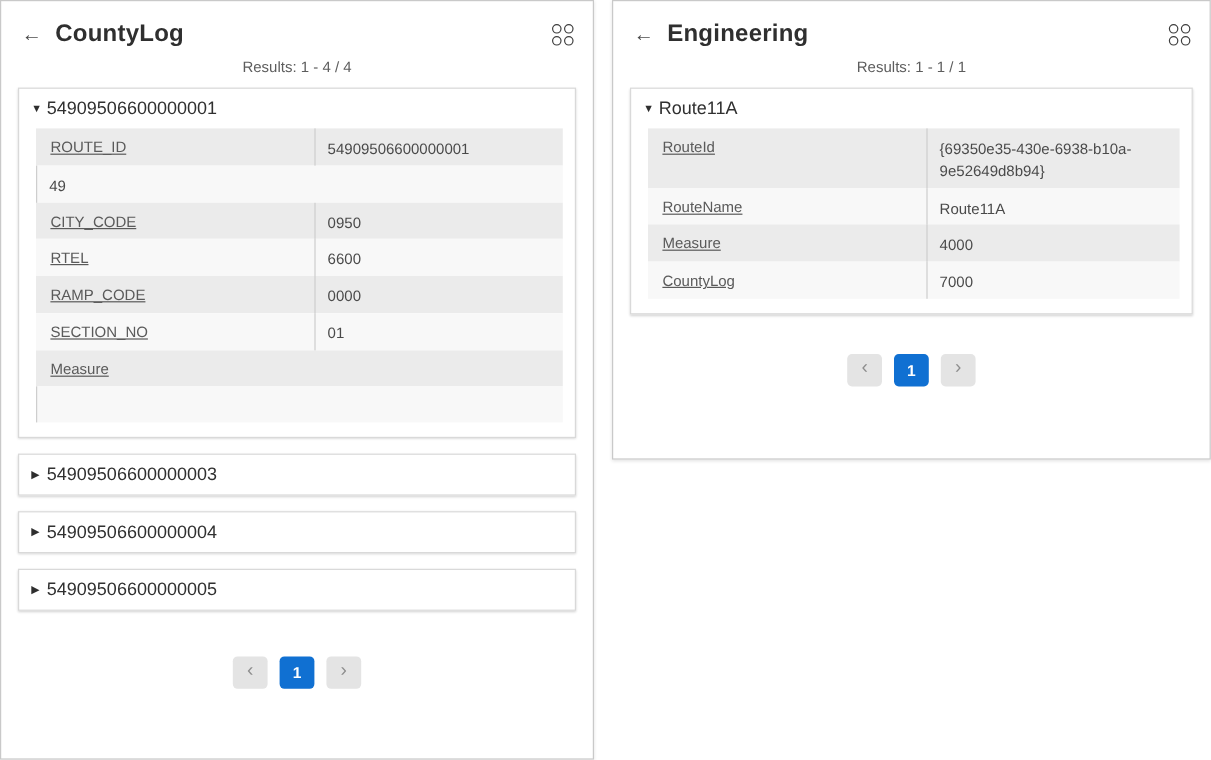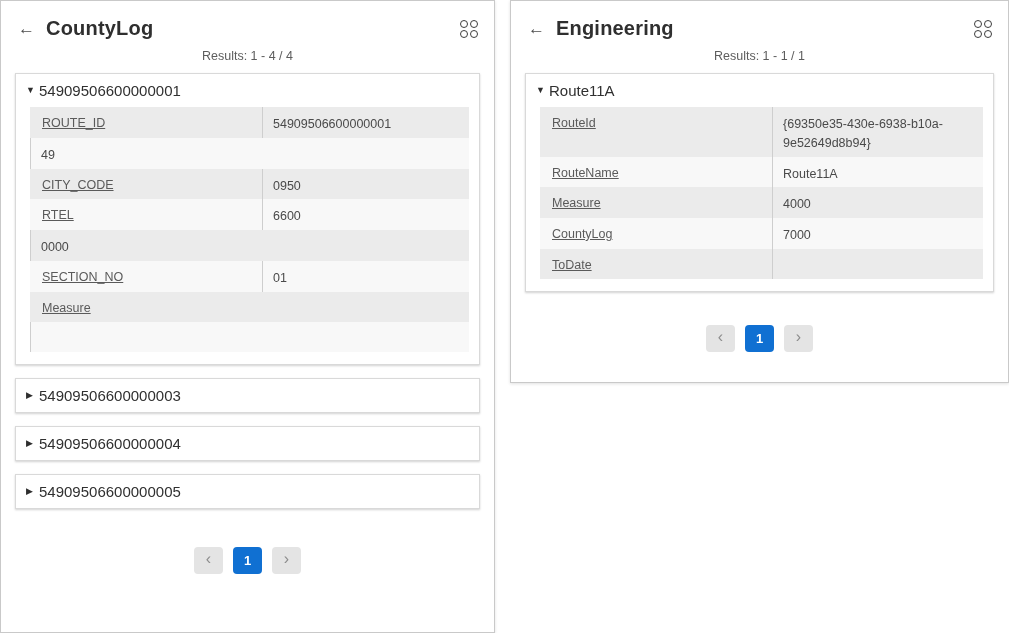--- a/index.html
+++ b/index.html
@@ -99,20 +99,21 @@
       </div>
       <div class="attr-row">
         <div class="cell-label">CITY_CODE</div>
         <div class="cell-value">0950</div>
       </div>
       <div class="attr-row">
         <div class="cell-label">RTEL</div>
         <div class="cell-value">6600</div>
       </div>
       <div class="attr-row">
+        <div class="cell-label">RAMP_CODE</div>
         <div class="cell-value">0000</div>
       </div>
       <div class="attr-row">
         <div class="cell-label">SECTION_NO</div>
         <div class="cell-value">01</div>
       </div>
       <div class="attr-row">
         <div class="cell-label">Measure</div>
       </div>
       <div class="attr-row">
@@ -175,24 +176,20 @@
         <div class="cell-value">Route11A</div>
       </div>
       <div class="attr-row">
         <div class="cell-label">Measure</div>
         <div class="cell-value">4000</div>
       </div>
       <div class="attr-row">
         <div class="cell-label">CountyLog</div>
         <div class="cell-value">7000</div>
       </div>
-      <div class="attr-row">
-        <div class="cell-label">ToDate</div>
-        <div class="cell-value"></div>
-      </div>
     </div>
   </div>
 
   <div class="pagination">
     <button class="page-btn">‹</button>
     <button class="page-btn active">1</button>
     <button class="page-btn">›</button>
   </div>
 </section>
 

